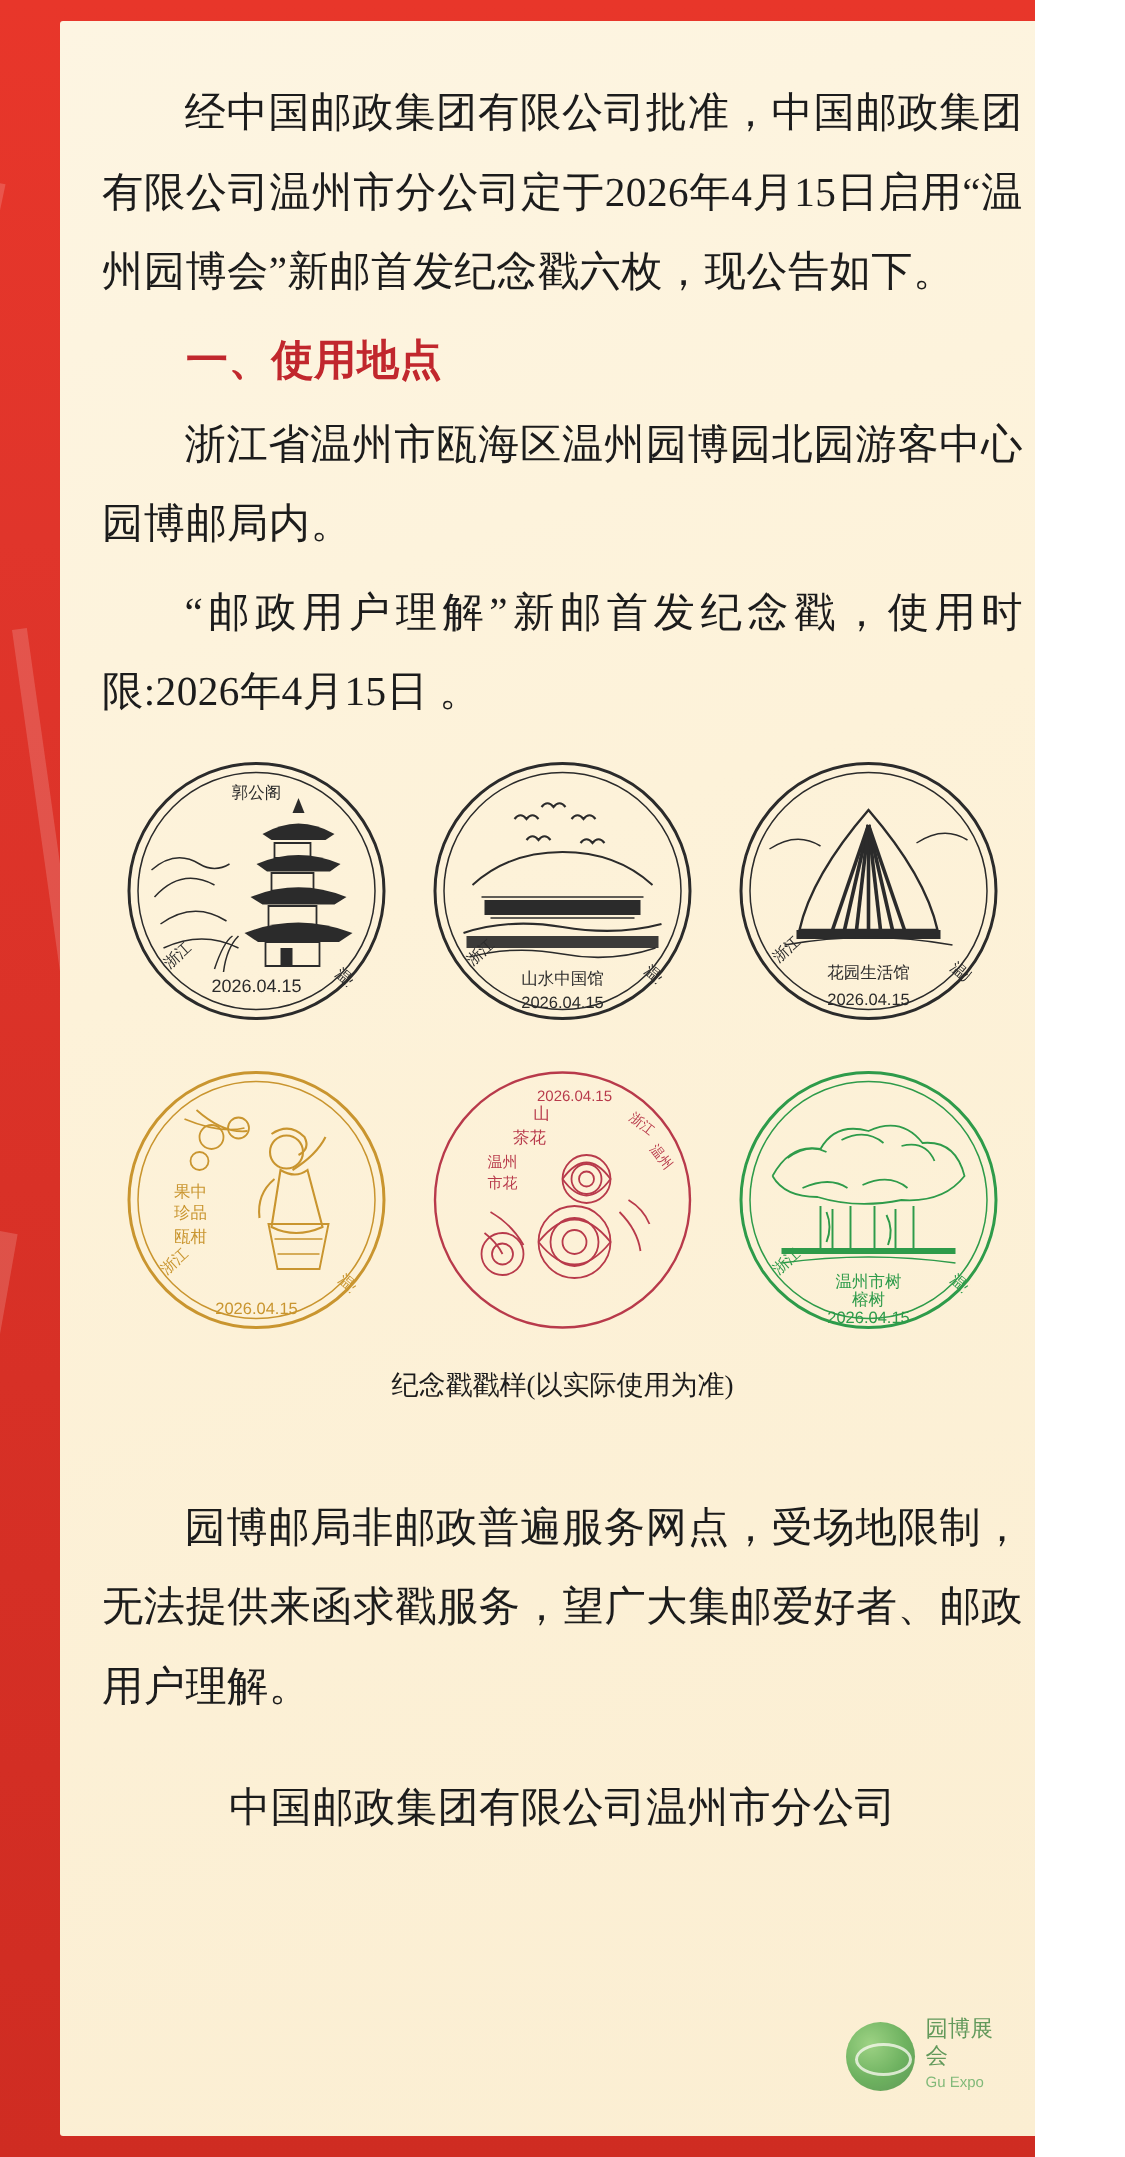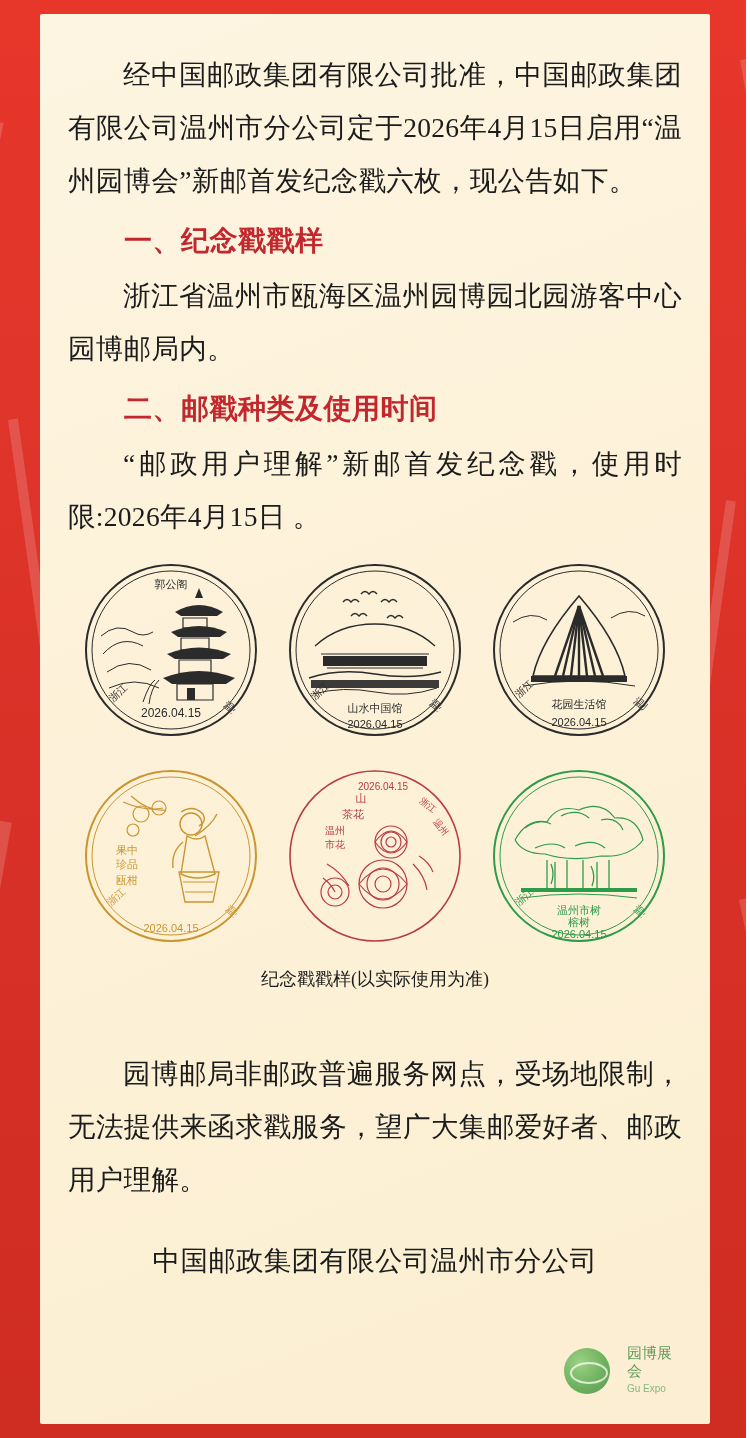--- a/index.html
+++ b/index.html
@@ -6,21 +6,21 @@
   html, body { margin: 0; padding: 0; }
   body {
     width: 750px;
     height: 1438px;
     font-family: "Liberation Serif", "DejaVu Serif", serif;
     background: #ffffff;
     overflow: hidden;
   }
   .page {
     position: relative;
-    width: 746px;
+    width: 690px;
     height: 1438px;
     background: linear-gradient(180deg, #e8362a 0%, #e0352b 25%, #d93127 55%, #cf2c22 100%);
     overflow: hidden;
   }
   
   .ribbon {
     position: absolute;
     top: 0;
     bottom: 0;
     width: 80px;
@@ -112,21 +112,21 @@
   
   .watermark {
     position: absolute;
     right: 34px;
     bottom: 24px;
     width: 112px;
     height: 58px;
     opacity: 0.75;
     display: flex;
     align-items: center;
-    gap: 17px;
+    gap: 7px;
   }
   .wm-globe {
     width: 46px; height: 46px; border-radius: 50%;
     background: radial-gradient(circle at 35% 32%, #7ec96a 0%, #3f9e3a 55%, #2a7a2c 100%);
     position: relative;
     flex: 0 0 auto;
   }
   .wm-globe::after {
     content: "";
     position: absolute; left: 6px; top: 14px;
@@ -150,24 +150,23 @@
   <div class="ribbon right">
     <div class="streak" style="right:-6px; top:60px; width:12px; height:280px; transform: rotate(-10deg);"></div>
     <div class="streak" style="right:10px; top:500px; width:10px; height:300px; transform: rotate(8deg);"></div>
     <div class="streak" style="right:-8px; top:900px; width:15px; height:320px; transform: rotate(-12deg);"></div>
   </div>
 
   <div class="content-card">
 
     <p class="para">经中国邮政集团有限公司批准，中国邮政集团有限公司温州市分公司定于2026年4月15日启用“温州园博会”新邮首发纪念戳六枚，现公告如下。</p>
 
-    <h2 class="section">一、纪念戳戳样</h2>
+    <h2 class="section">一、使用地点</h2>
     <p class="para">浙江省温州市瓯海区温州园博园北园游客中心园博邮局内。</p>
 
-    <h2 class="section">二、邮戳种类及使用时间</h2>
     <p class="para">“邮政用户理解”新邮首发纪念戳，使用时限:2026年4月15日 。</p>
 
     <div class="stamps">
 
       <div class="stamp-wrap">
         <div class="stamp">
           <svg viewBox="0 0 176 176" width="176" height="176" aria-hidden="true">
             <circle cx="88" cy="88" r="85" fill="none" stroke="#2b2b2b" stroke-width="2"></circle>
             <circle cx="88" cy="88" r="79" fill="none" stroke="#2b2b2b" stroke-width="1"></circle>
 

